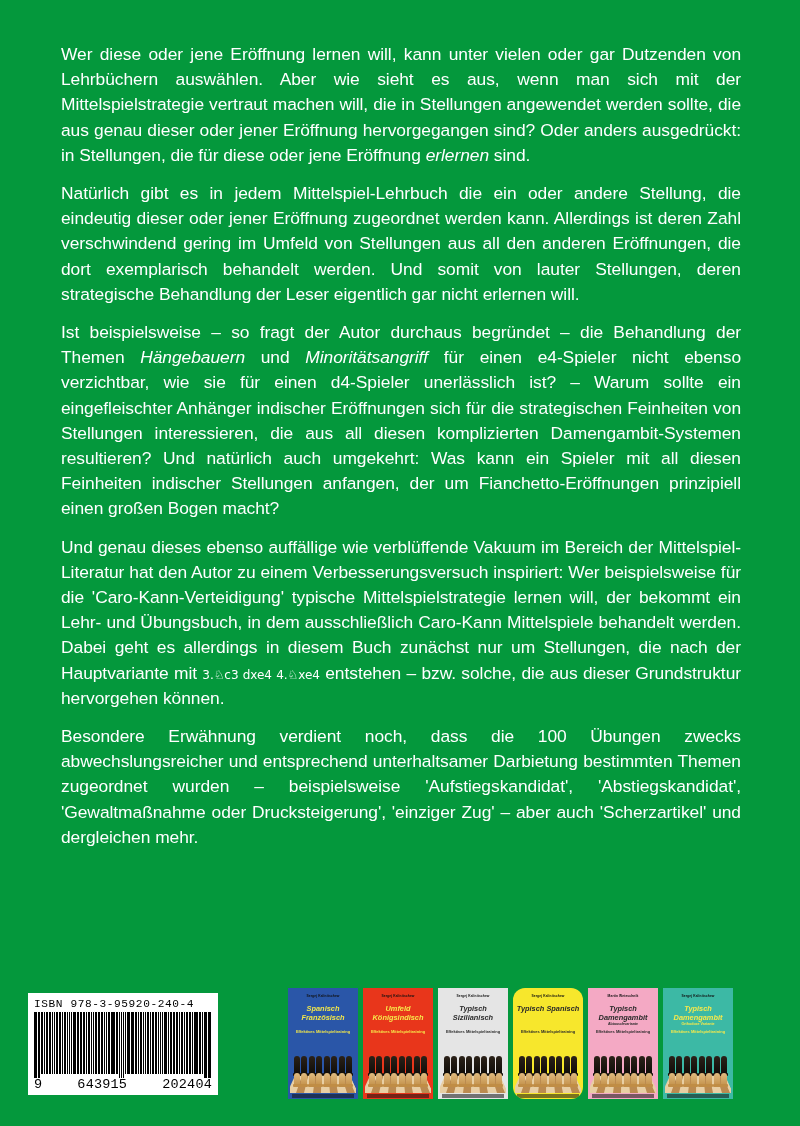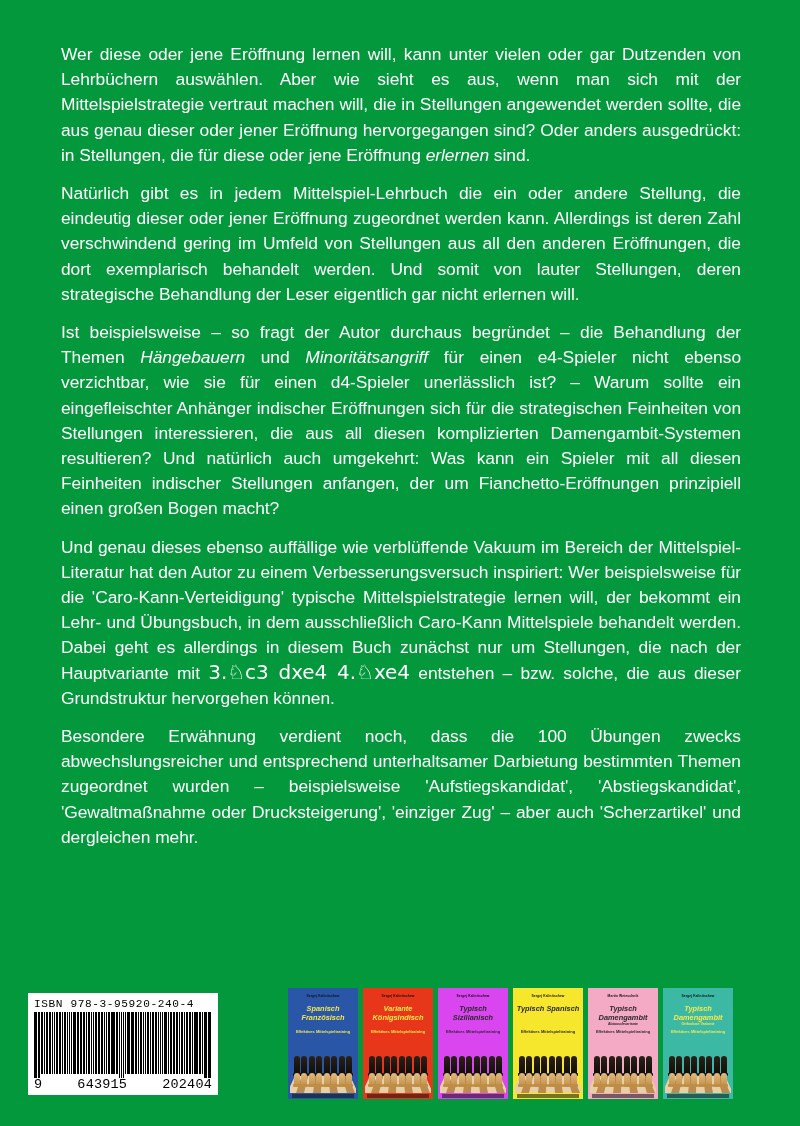--- a/index.html
+++ b/index.html
@@ -35,21 +35,21 @@
     text-align: justify;
     text-justify: inter-word;
     margin: 0 0 13px 0;
     letter-spacing: -0.05px;
     -webkit-font-smoothing: antialiased;
   }
   .para:last-child { margin-bottom: 0; }
   .para i, .para em { font-style: italic; }
   .knight {
     font-family: "DejaVu Sans", sans-serif;
-    font-size: 20px;
+    font-size: 12px;
     line-height: 0;
     margin-top: 21px;
   }
 
   
   #bottom-strip {
     position: absolute;
     left: 0;
     top: 980px;
     width: 800px;
@@ -392,21 +392,21 @@
               <span class="pc light"></span>
               <span class="pc light"></span>
               <span class="pc light"></span>
               <span class="pc light"></span>
             </div>
           </div>
           <div class="bk-footer"></div>
         </div>
         <div class="book" style="background: rgb(232, 54, 27);">
           <div class="bk-author">Sergej Kalinitschew</div>
-          <div class="bk-title" style="color:#f7e94b">Variante Königsindisch</div>
+          <div class="bk-title" style="color:#f7e94b">Umfeld Königsindisch</div>
           <div class="bk-sub" style="color:#f7e94b">Effektives Mittelspieltraining</div>
           <div class="bk-photo">
             <div class="bk-board"></div>
             <div class="bk-pieces">
               <span class="pc"></span>
               <span class="pc"></span>
               <span class="pc"></span>
               <span class="pc"></span>
               <span class="pc"></span>
               <span class="pc"></span>
@@ -419,21 +419,21 @@
               <span class="pc light"></span>
               <span class="pc light"></span>
               <span class="pc light"></span>
               <span class="pc light"></span>
               <span class="pc light"></span>
               <span class="pc light"></span>
             </div>
           </div>
           <div class="bk-footer"></div>
         </div>
-        <div class="book" style="background: #d946ef; text-decoration: underline;">
+        <div class="book" style="background: #e5e5e5; text-decoration: underline;">
           <div class="bk-author">Sergej Kalinitschew</div>
           <div class="bk-title" style="color:#2a2a2a">Typisch Sizilianisch</div>
           <div class="bk-sub" style="color:#2a2a2a">Effektives Mittelspieltraining</div>
           <div class="bk-photo">
             <div class="bk-board"></div>
             <div class="bk-pieces">
               <span class="pc"></span>
               <span class="pc"></span>
               <span class="pc"></span>
               <span class="pc"></span>
@@ -448,21 +448,21 @@
               <span class="pc light"></span>
               <span class="pc light"></span>
               <span class="pc light"></span>
               <span class="pc light"></span>
               <span class="pc light"></span>
               <span class="pc light"></span>
             </div>
           </div>
           <div class="bk-footer"></div>
         </div>
-        <div class="book" style="background: rgb(247, 231, 44);">
+        <div class="book" style="background: rgb(247, 231, 44); border-radius: 12px;">
           <div class="bk-author">Sergej Kalinitschew</div>
           <div class="bk-title" style="color:#2a2a2a">Typisch Spanisch</div>
           <div class="bk-sub" style="color:#2a2a2a">Effektives Mittelspieltraining</div>
           <div class="bk-photo">
             <div class="bk-board"></div>
             <div class="bk-pieces">
               <span class="pc"></span>
               <span class="pc"></span>
               <span class="pc"></span>
               <span class="pc"></span>

